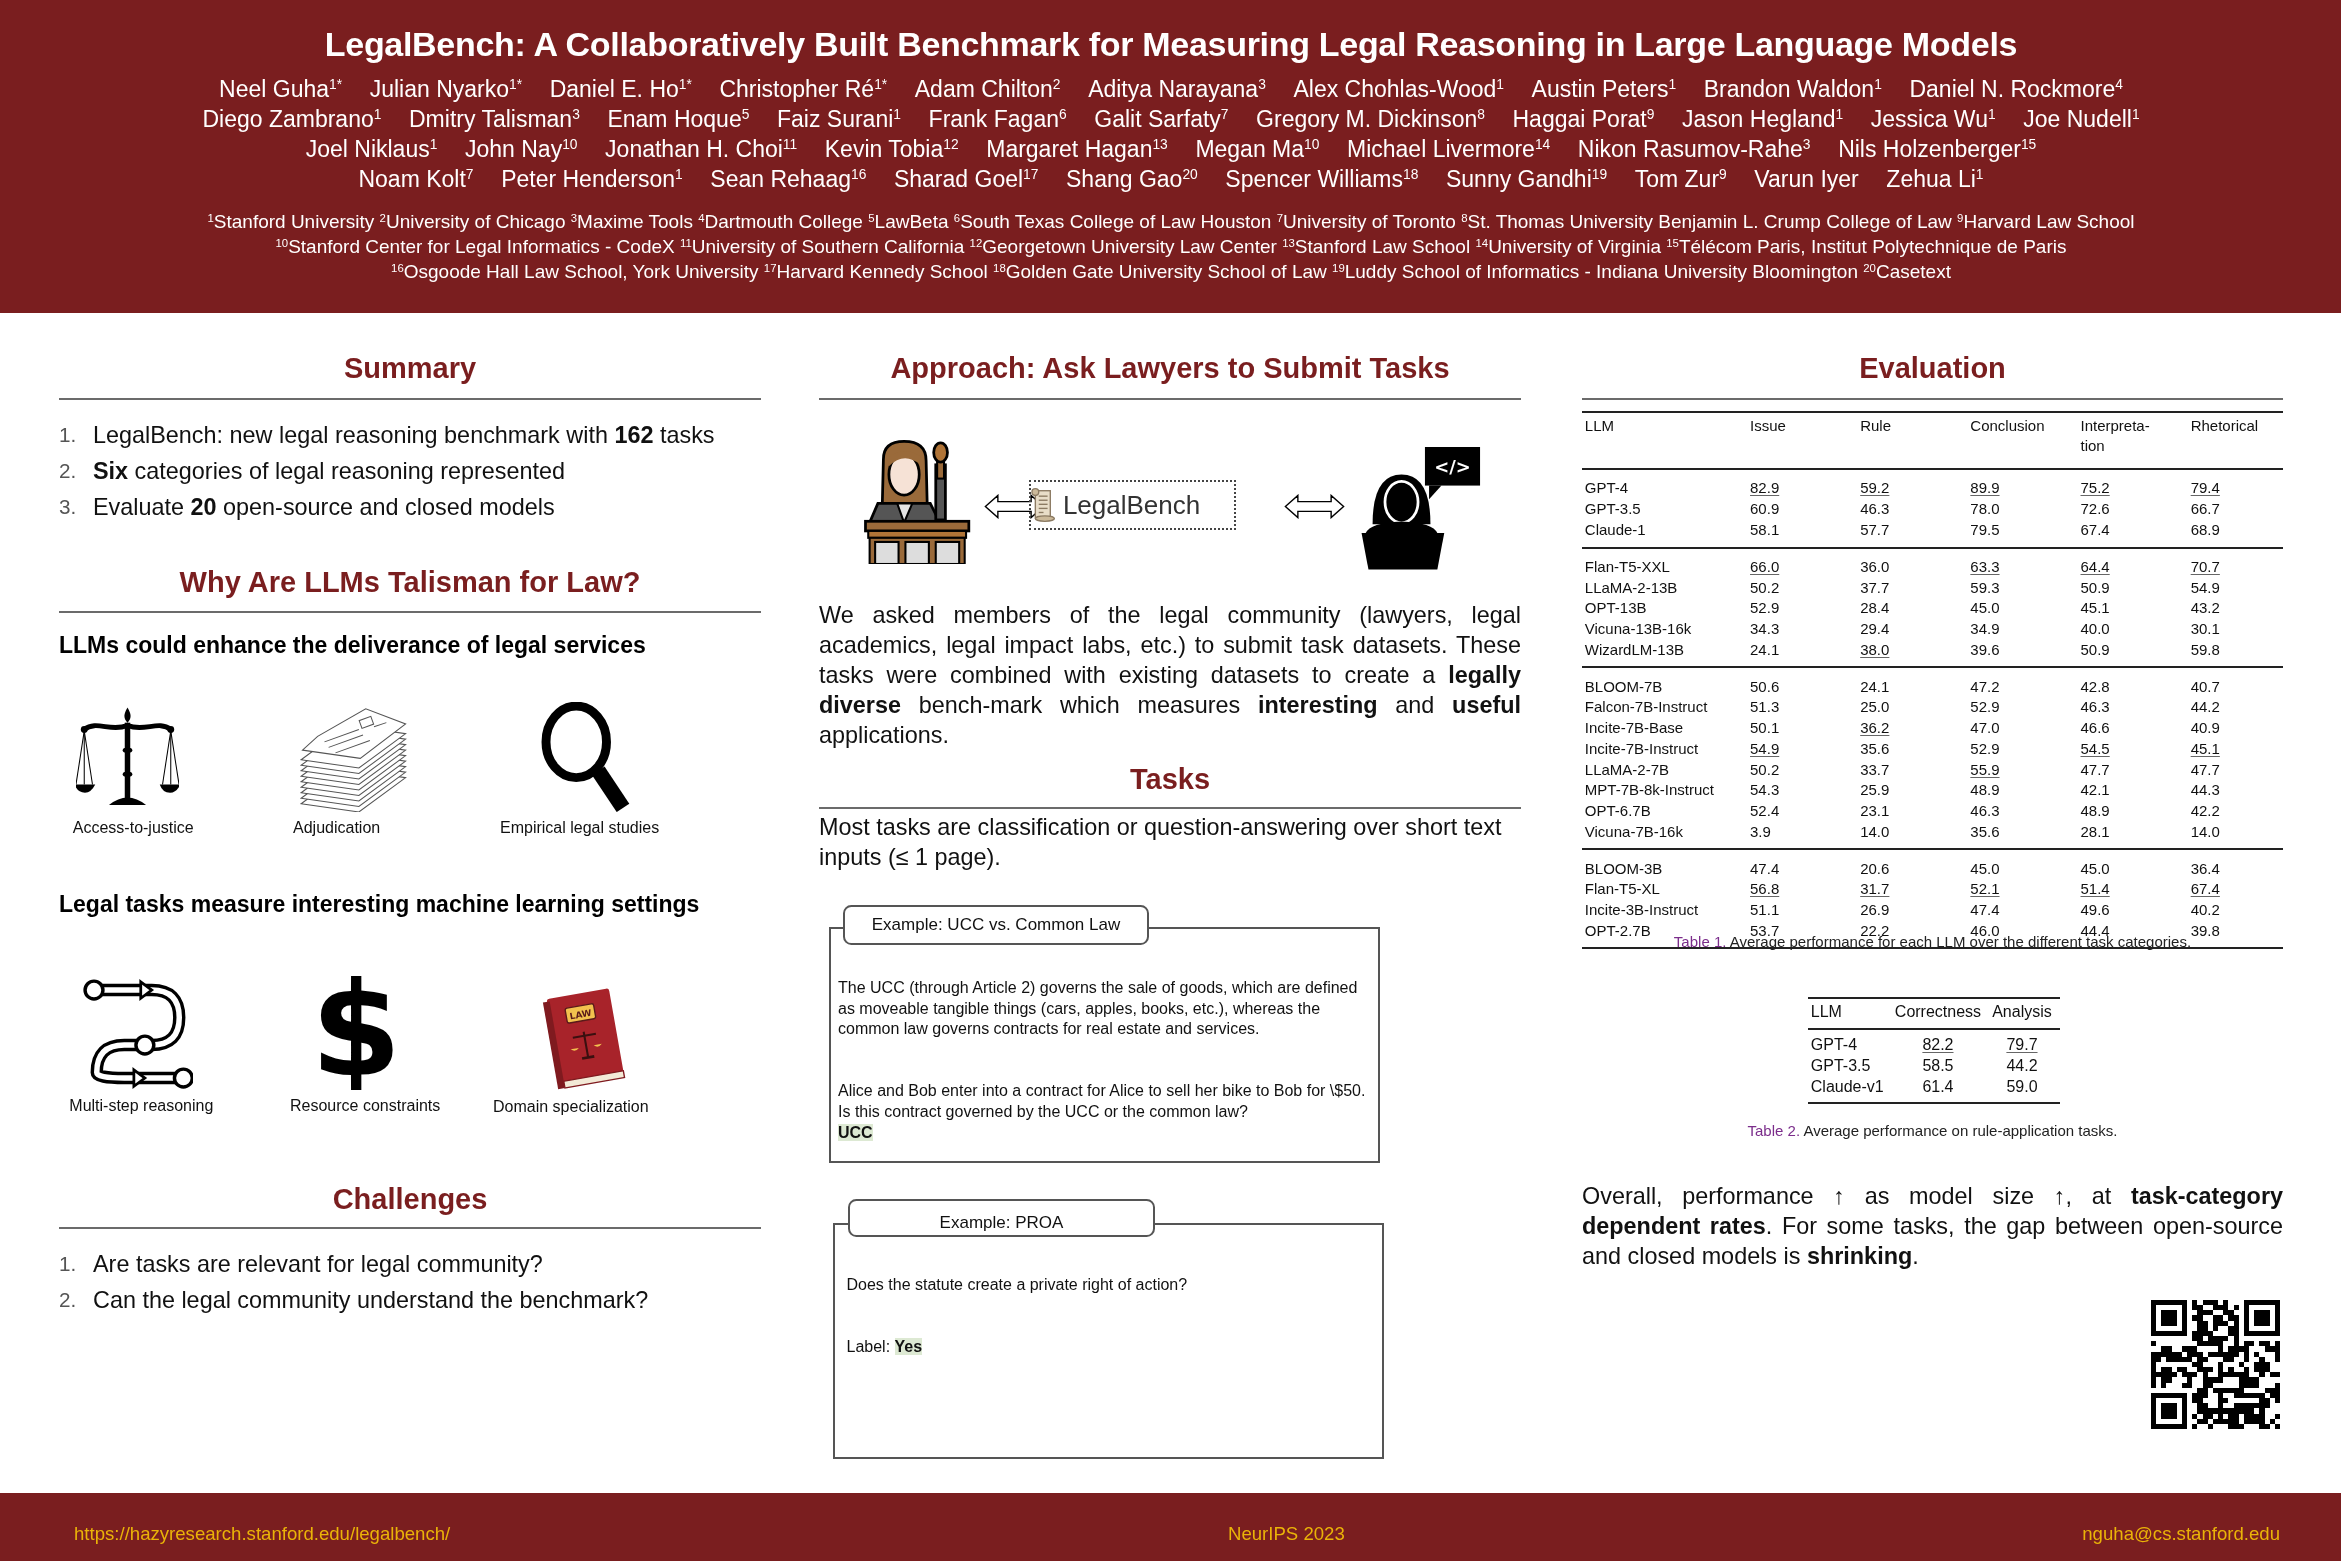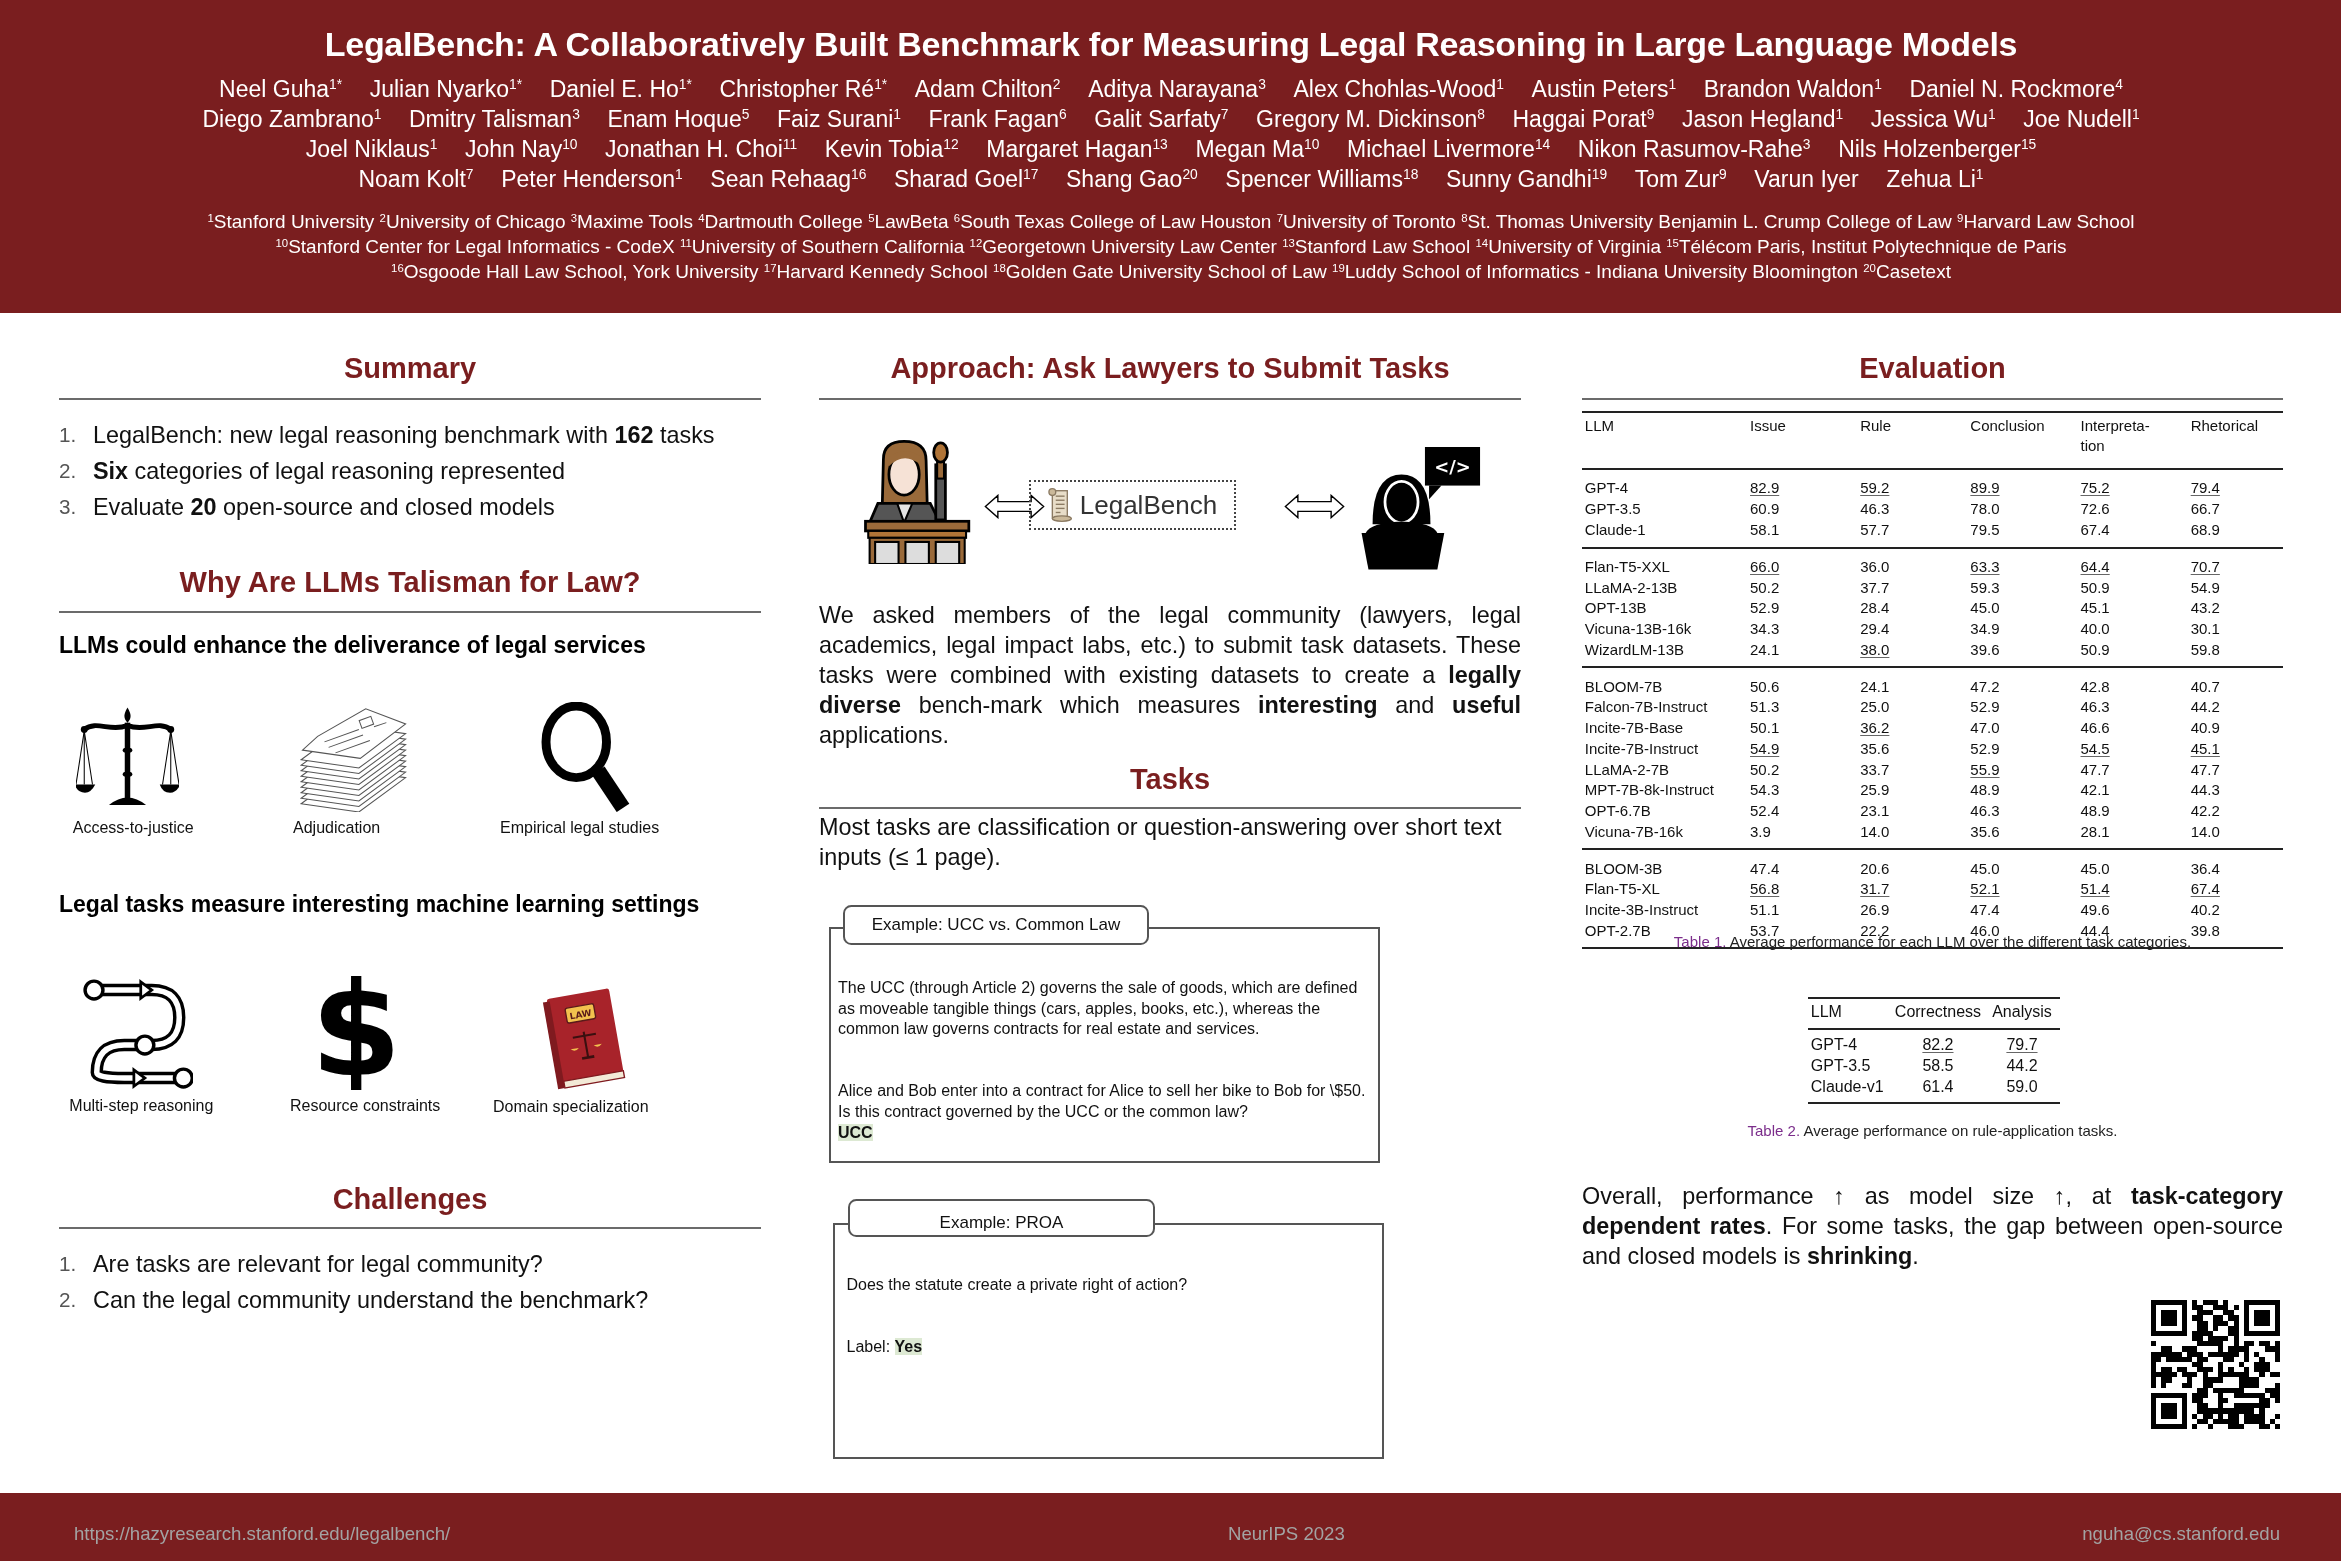--- a/index.html
+++ b/index.html
@@ -32,21 +32,21 @@
 
   .sub-head { position: absolute; left: 0; font-size: 23px; font-weight: bold; color: #000; }
   .icon-cell { position: absolute; text-align: left; }
   .icon-cell .cap { font-size: 16px; color: #111; margin-top: 6.9px; white-space: nowrap; }
   .icon-cell svg { display: block; margin: 0 auto; }
 
   .para { position: absolute; left: 0; width: 100%; font-size: 23.4px; line-height: 30px; color: #111; text-align: justify; }
 
   
   .diagram { position: absolute; left: 0; top: 96px; width: 100%; height: 138px; }
-  .lb-badge { position: absolute; left: 210px; top: 40px; width: 207px; height: 50px; border: 2.1px dotted #444; display: flex; align-items: center; justify-content: center; gap: 6.9px; font-size: 26px; color: #333; }
+  .lb-badge { position: absolute; left: 210px; top: 40px; width: 207px; height: 50px; border: 2.1px dotted #444; display: flex; align-items: center; gap: 6.9px; font-size: 26px; color: #333; }
   .arrow { position: absolute; top: 48px; }
 
   
   .exbox { position: absolute; border: 2.1px solid #555; background: #fff; }
   .extab { position: absolute; border: 2.1px solid #555; border-radius: 8.3px; background: #fff; text-align: center; font-size: 17px; color: #111; }
   .exbody { position: absolute; font-size: 16px; line-height: 20.7px; color: #111; }
   .hl { background: #dde9d3; font-weight: bold; }
 
   
   table { border-collapse: collapse; }
@@ -66,21 +66,21 @@
   .t2 { position: absolute; left: 226px; top: 653px; font-size: 16px; color: #111; }
   .t2 th { text-align: left; font-weight: normal; padding: 4.1px 8.3px 6.9px 2.8px; border-top: 2.8px solid #222; border-bottom: 2.1px solid #222; }
   .t2 td { padding: 0 8.3px 0 2.8px; height: 20.7px; line-height: 20.7px; }
   .t2 td.c { text-align: center; }
   .t2 tr:first-of-type td { padding-top: 5.5px; }
   .t2 tbody tr:last-child td { border-bottom: 2.8px solid #222; padding-bottom: 4.1px; }
 
   .qr { position: absolute; left: 569px; top: 956px; width: 129px; height: 129px; }
 
   
-  .footer { position: absolute; left: 0; top: 1493px; width: 2342px; height: 68px; background: #7a1e1f; color: #a3a3a3; font-size: 18.6px; }
+  .footer { position: absolute; left: 0; top: 1493px; width: 2342px; height: 68px; background: #7a1e1f; color: #eab308; font-size: 18.6px; }
   .footer span { position: absolute; top: 30px; }
 </style>
 </head>
 <body>
 
 <div class="header">
   <div class="title">LegalBench: A Collaboratively Built Benchmark for Measuring Legal Reasoning in Large Language Models</div>
   <div class="authors" id="authors">
       <div class="line"><span class="au">Neel Guha<sup>1*</sup></span><span class="au">Julian Nyarko<sup>1*</sup></span><span class="au">Daniel E. Ho<sup>1*</sup></span><span class="au">Christopher Ré<sup>1*</sup></span><span class="au">Adam Chilton<sup>2</sup></span><span class="au">Aditya Narayana<sup>3</sup></span><span class="au">Alex Chohlas-Wood<sup>1</sup></span><span class="au">Austin Peters<sup>1</sup></span><span class="au">Brandon Waldon<sup>1</sup></span><span class="au">Daniel N. Rockmore<sup>4</sup></span></div>
       <div class="line"><span class="au">Diego Zambrano<sup>1</sup></span><span class="au">Dmitry Talisman<sup>3</sup></span><span class="au">Enam Hoque<sup>5</sup></span><span class="au">Faiz Surani<sup>1</sup></span><span class="au">Frank Fagan<sup>6</sup></span><span class="au">Galit Sarfaty<sup>7</sup></span><span class="au">Gregory M. Dickinson<sup>8</sup></span><span class="au">Haggai Porat<sup>9</sup></span><span class="au">Jason Hegland<sup>1</sup></span><span class="au">Jessica Wu<sup>1</sup></span><span class="au">Joe Nudell<sup>1</sup></span></div>

